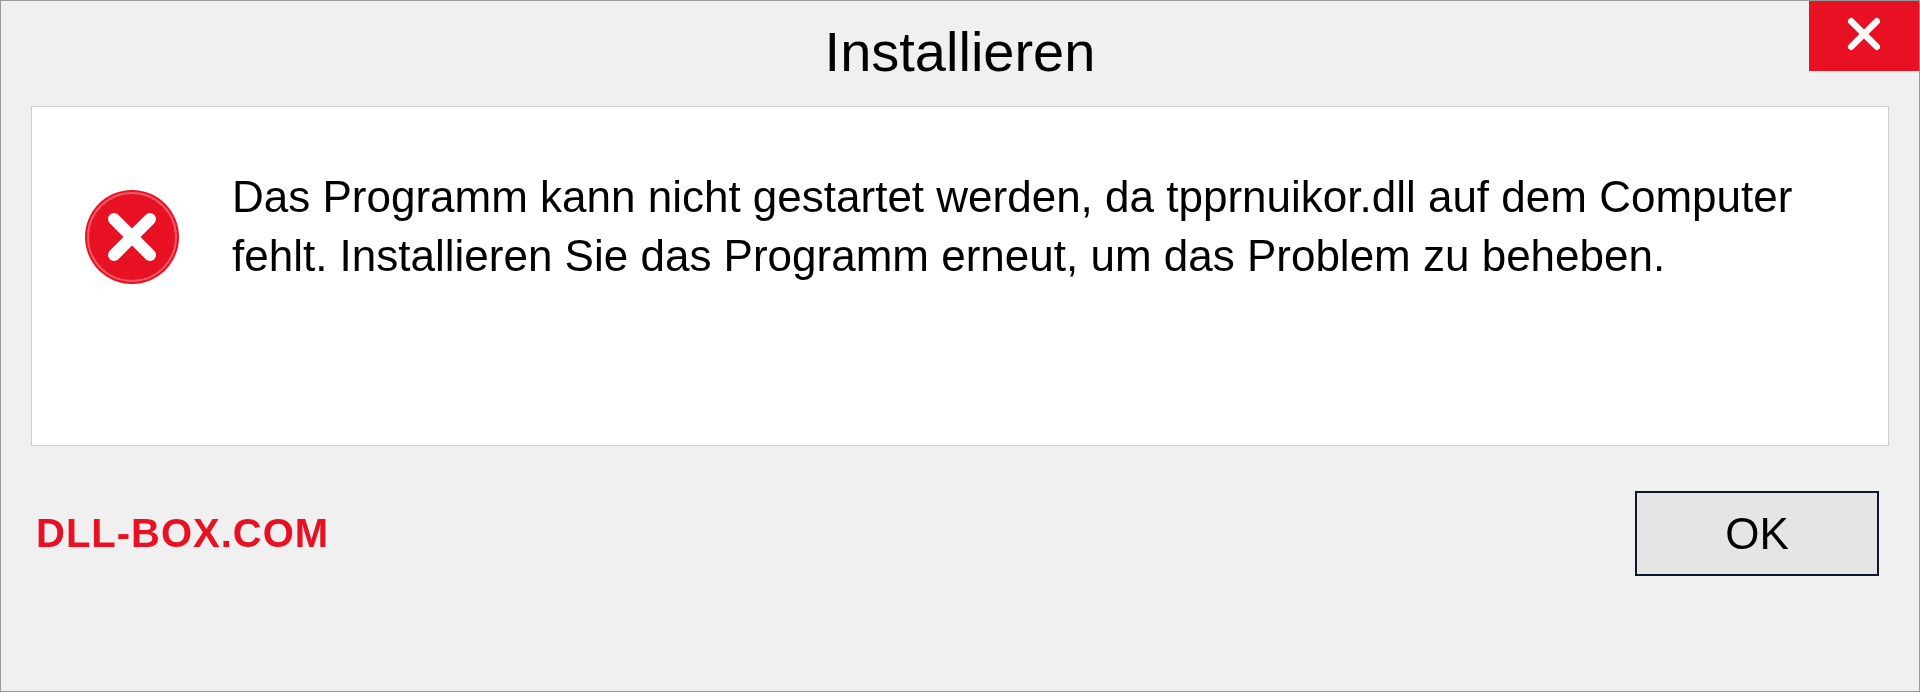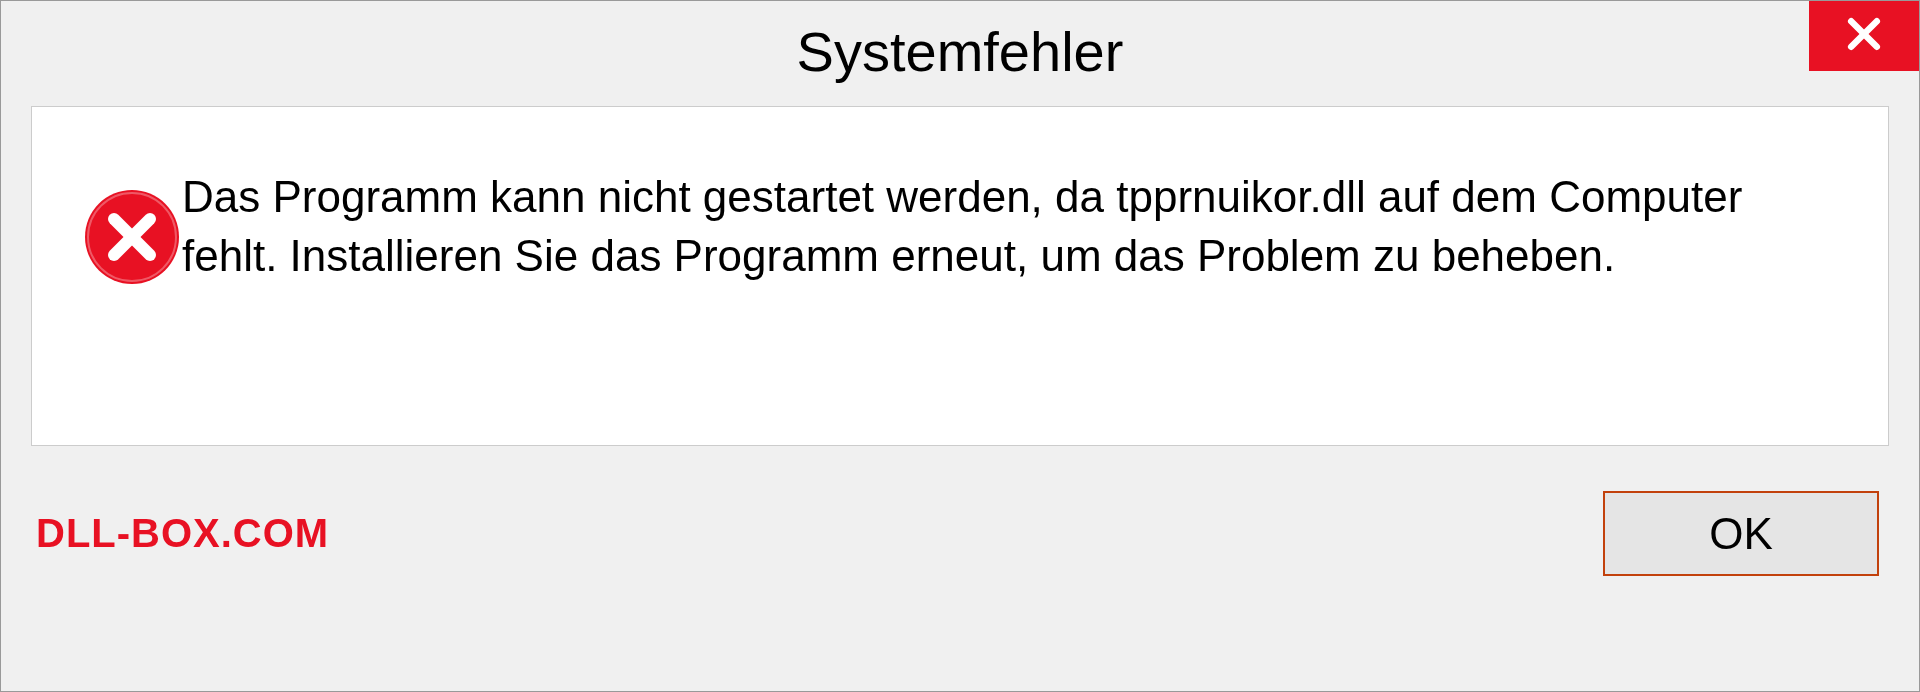--- a/index.html
+++ b/index.html
@@ -43,20 +43,21 @@
       width: 44px;
       height: 44px;
     }
     .content-box {
       margin: 5px 30px 25px 30px;
       background: #fff;
       border: 1px solid #ccc;
       padding: 60px 60px 60px 50px;
       display: flex;
       align-items: flex-start;
+      gap: 50px;
       min-height: 340px;
     }
     .error-icon {
       flex-shrink: 0;
       width: 100px;
       height: 100px;
       margin-top: 20px;
     }
     .error-icon svg {
       width: 100%;
@@ -78,38 +79,38 @@
     .watermark {
       position: absolute;
       left: 35px;
       font-size: 40px;
       font-weight: 900;
       color: #e81123;
       letter-spacing: 1px;
       font-family: Arial, sans-serif;
     }
     .ok-button {
-      width: 276px;
+      width: 244px;
       height: 85px;
       background: #e5e5e5;
-      border: 2px solid #c2410c;
+      border: 2px solid #0f172a;
       font-size: 44px;
       color: #000;
       cursor: pointer;
       display: flex;
       align-items: center;
       justify-content: center;
       font-family: inherit;
     }
   </style>
 </head>
 <body>
 
 <div class="titlebar">
-  <span class="titlebar-title">Systemfehler</span>
+  <span class="titlebar-title">Installieren</span>
   <div class="close-button">
     <span>
       <svg viewBox="0 0 24 24" stroke="#fff" stroke-width="3.5" fill="none" stroke-linecap="round">
         <line x1="5" y1="5" x2="19" y2="19"></line>
         <line x1="19" y1="5" x2="5" y2="19"></line>
       </svg>
     </span>
   </div>
 </div>
 

